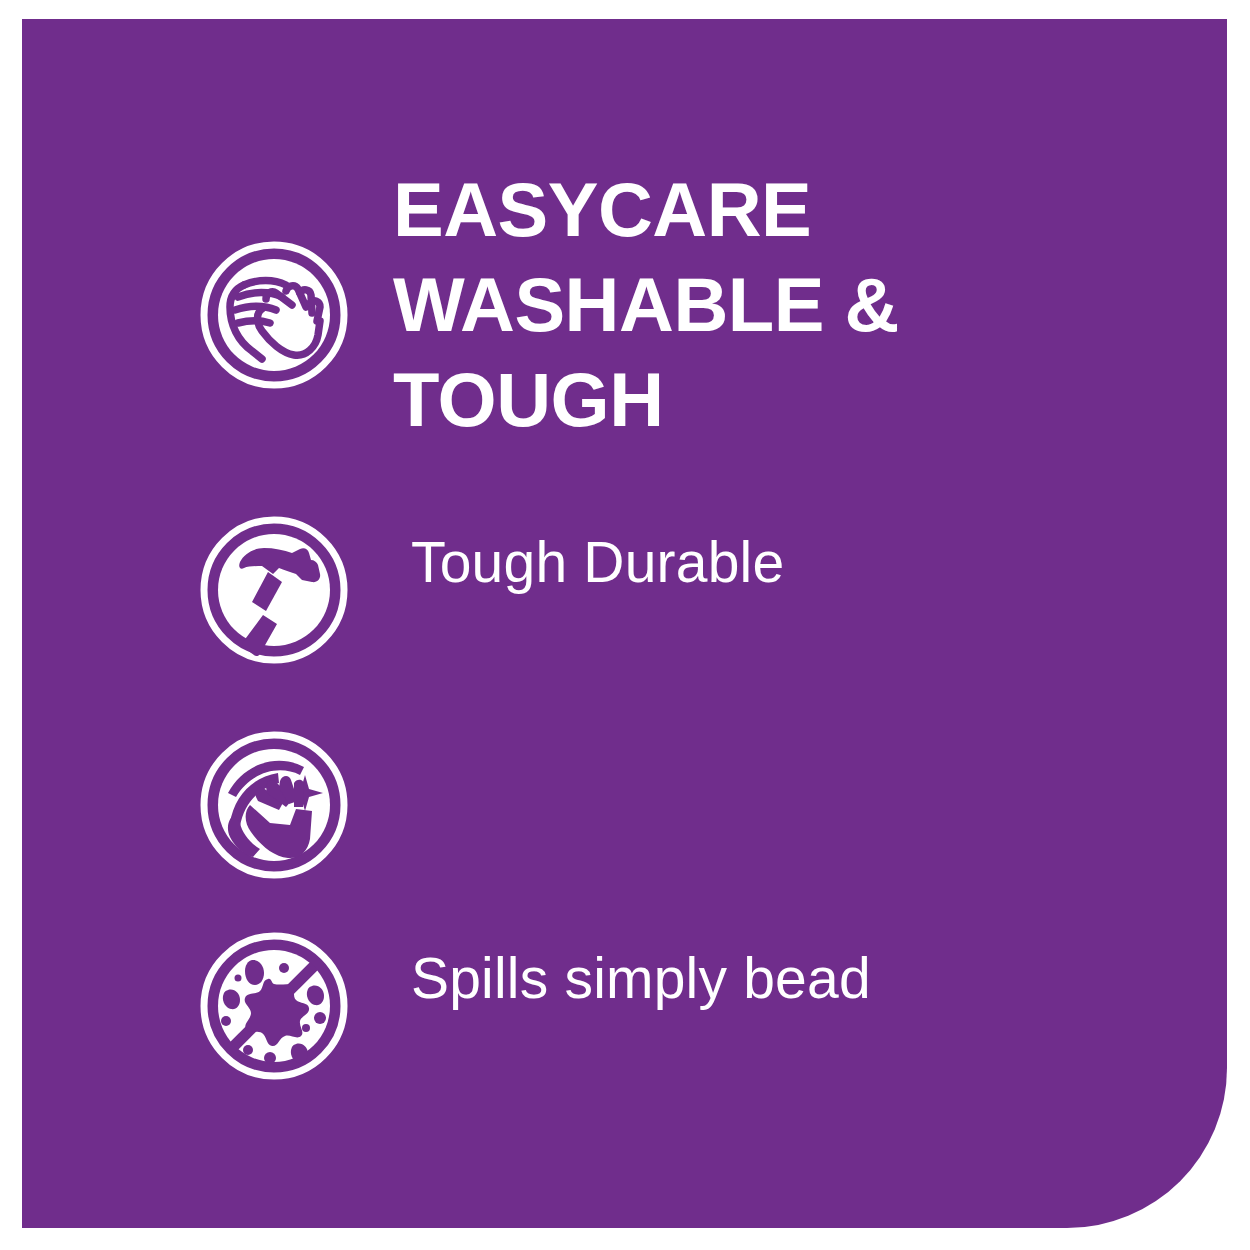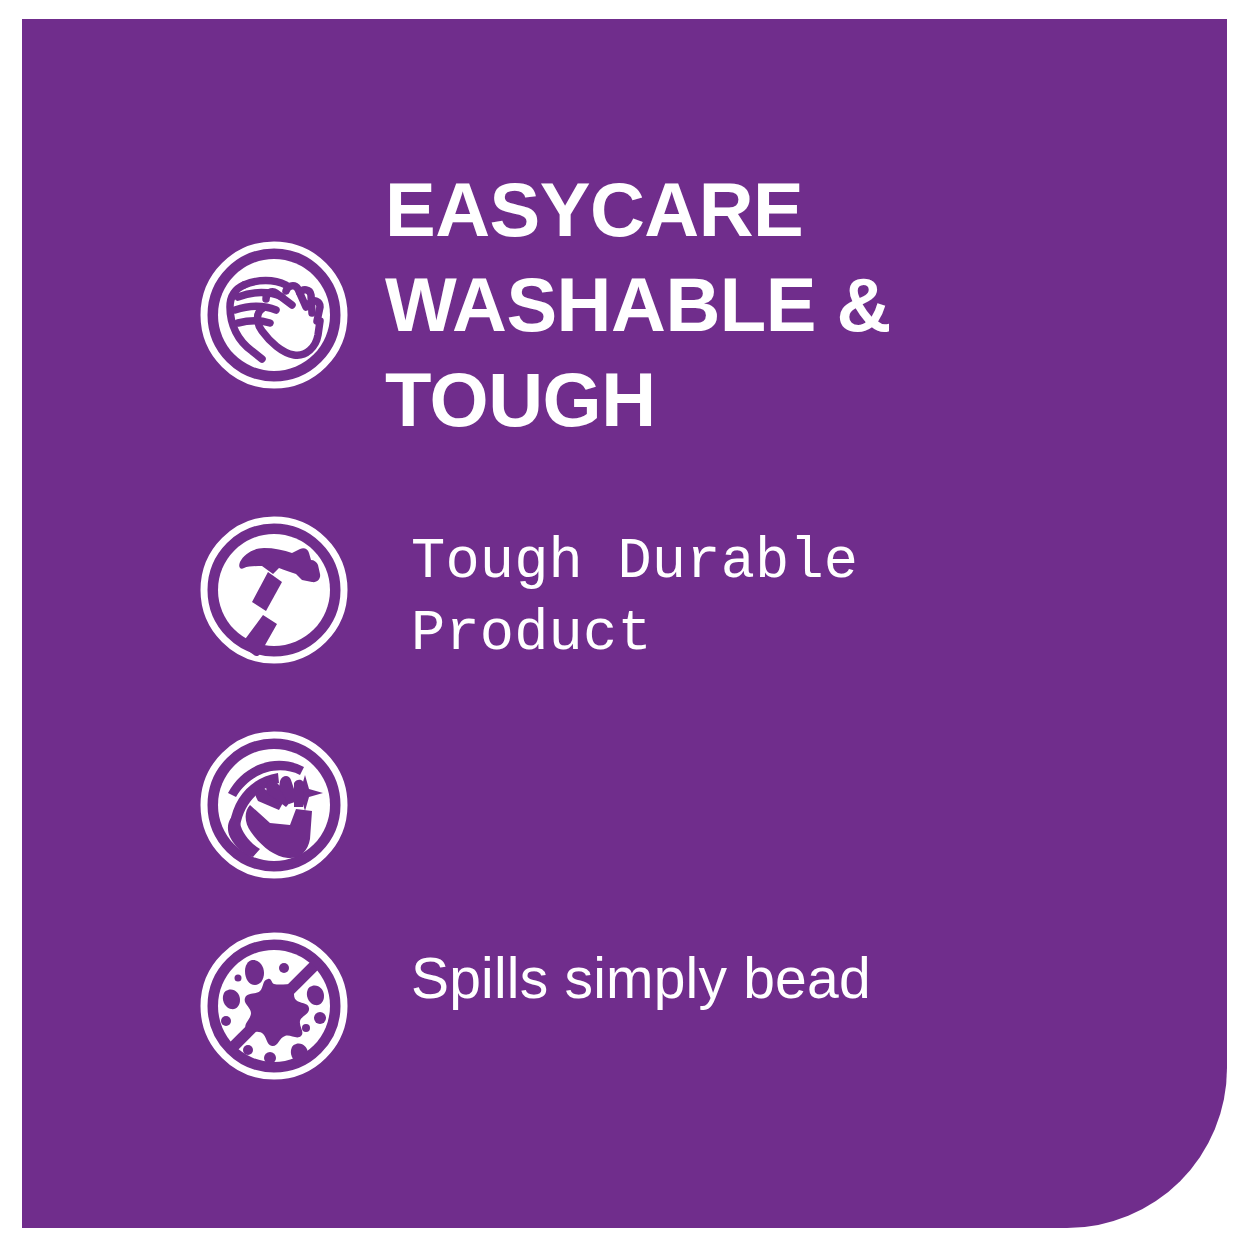--- a/index.html
+++ b/index.html
@@ -30,21 +30,21 @@
     position: absolute;
     left: 363px;
     top: 143px;
     width: 780px;
     color: #ffffff;
     font-weight: bold;
     font-size: 76px;
     line-height: 95px;
     letter-spacing: -0.5px;
   }
-  #heading .hline { display: block; white-space: nowrap; }
+  #heading .hline { display: block; white-space: nowrap; margin-left: 8px; }
 
   
   .feature-row {
     position: absolute;
     left: 178px;
     width: 1000px;
     display: flex;
     align-items: flex-start;
   }
   .feature-icon {
@@ -60,21 +60,21 @@
     color: #ffffff;
     font-size: 57px;
     line-height: 72px;
     font-weight: 400;
     letter-spacing: 0.2px;
     padding-top: 10px;
   }
   .feature-text .tline { display: block; white-space: nowrap; }
 
   #row-1 { top: 222px; }
-  #row-2 { top: 497px; font-family: Liberation Mono, monospace; }
+  #row-2 { top: 497px; }
   #row-3 { top: 712px; }
   #row-4 { top: 913px; }
 </style>
 </head>
 <body>
 
 <div id="stage">
 
   <div id="panel">
 
@@ -120,21 +120,20 @@
             <path d="M40 46 C44 38 54 32 64 32 C74 32 84 34 92 37 L100 33 C104 31 108 33 109 37 L111 44 C114 44 117 46 118 49 L120 58 C121 63 117 67 112 66 L102 64 L96 58 C90 56 84 54 79 52 L73 58 L62 50 C56 50 48 50 44 52 C40 54 38 51 40 46 Z"></path>
 
             <path d="M68 56 L82 66 L66 95 L52 86 Z"></path>
 
             <path d="M63 99 L77 108 L60 138 C59 140 56 141 54 139 L44 132 C42 130 42 128 43 126 Z"></path>
           </g>
         </svg>
       </div>
       <div class="feature-text">
         <span class="tline">Tough Durable</span>
-        <span class="tline">Product</span>
       </div>
     </div>
 
     <div class="feature-row" id="row-3">
       <div class="feature-icon">
         <svg viewBox="0 0 148 148" xmlns="http://www.w3.org/2000/svg">
           <circle cx="74" cy="74" r="70" fill="none" stroke="#ffffff" stroke-width="7"></circle>
           <circle cx="74" cy="74" r="56" fill="#ffffff"></circle>
           <g fill="#702D8C">
 

